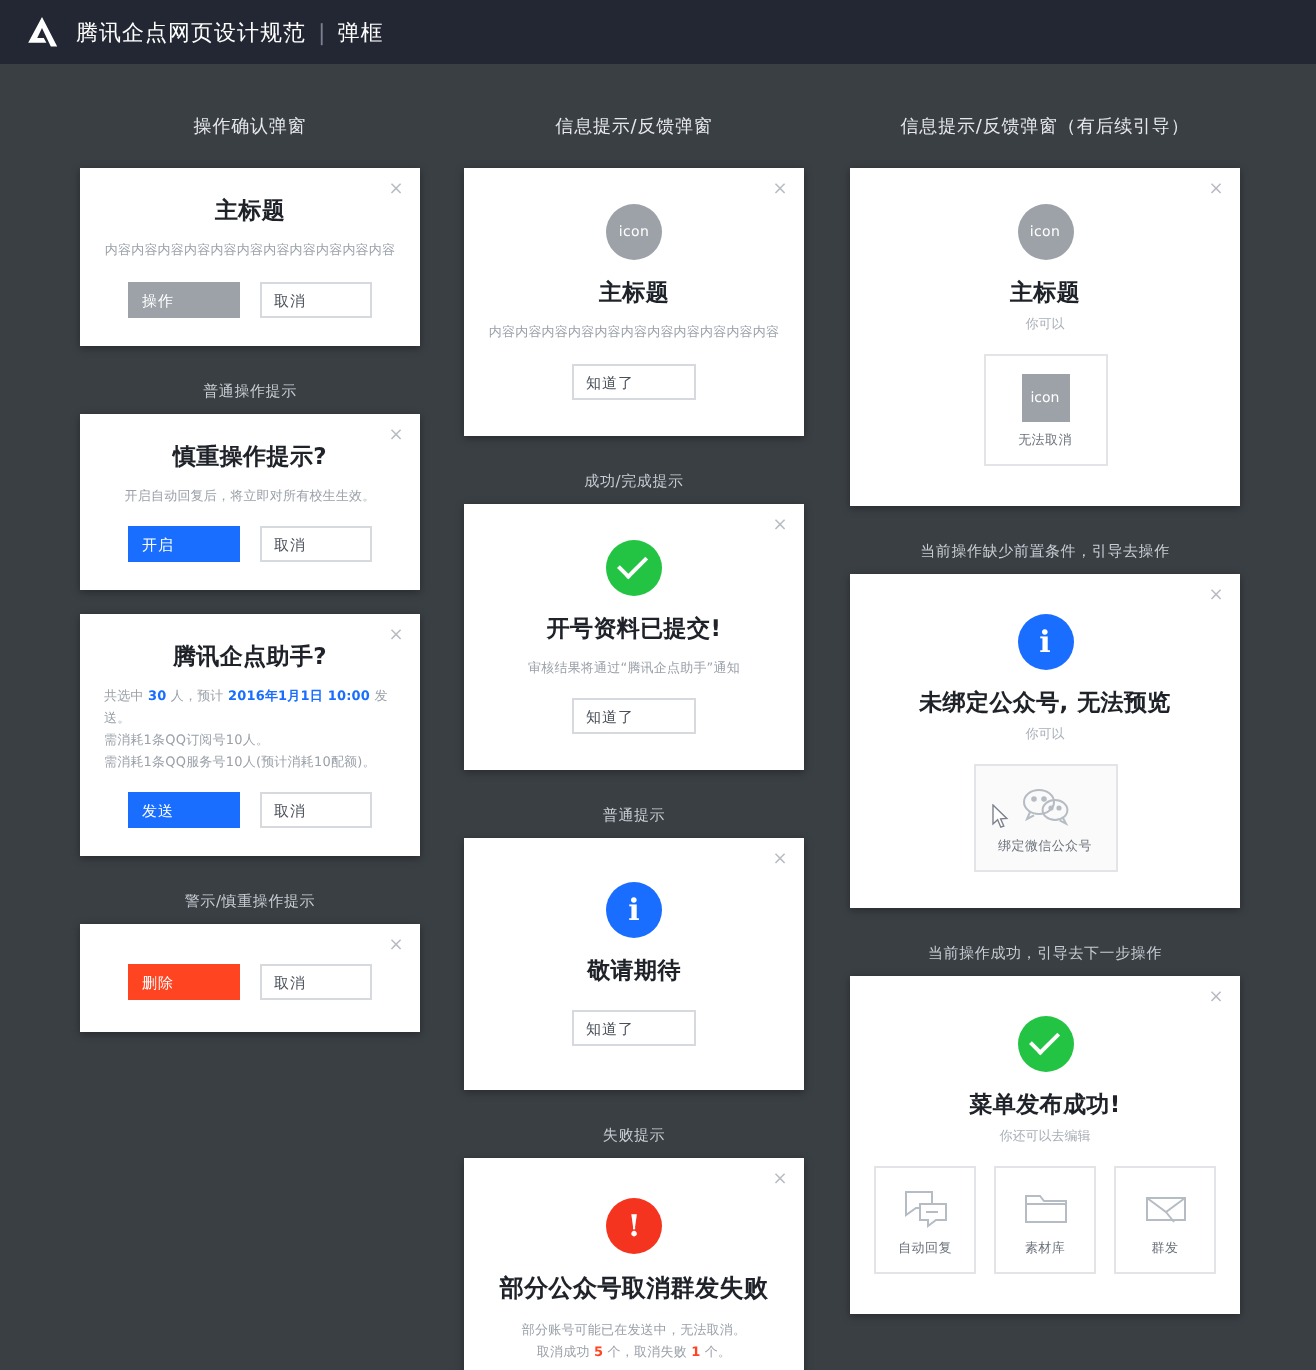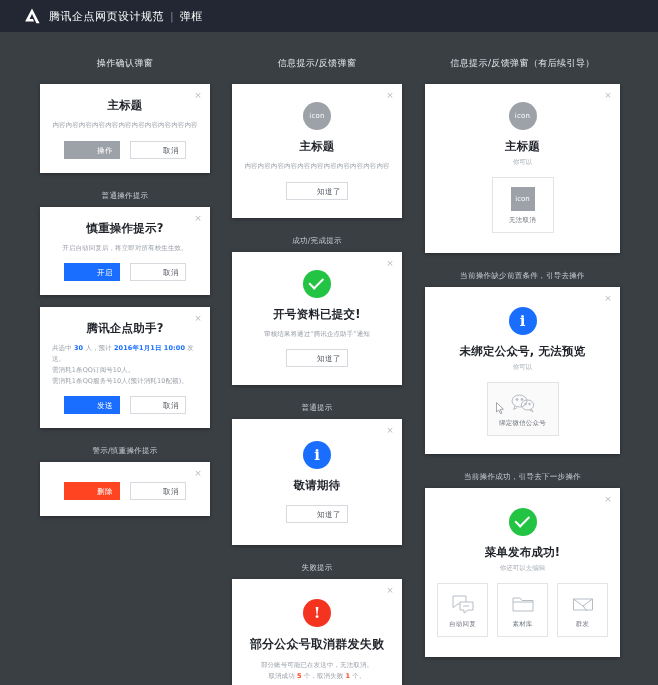--- a/index.html
+++ b/index.html
@@ -7,21 +7,21 @@
     width: 658px; height: 685px;
     background: #3a3f44;
     font-family: "DejaVu Sans", "Liberation Sans", sans-serif;
     overflow: hidden;
   }
   .page { position: relative; width: 658px; height: 685px; background: #3a3f44; }
 
   
   .topbar {
     position: absolute; top: 0; left: 0; width: 658px; height: 32px;
-    background: #222733; display: flex; align-items: center; padding-left: 23px;
+    background: #222733; display: flex; align-items: center; padding-left: 12px;
   }
   .logo { width: 18px; height: 18px; position: relative; margin-right: 8px; }
   .topbar-title { color: #ffffff; font-size: 11px; letter-spacing: .5px; white-space: nowrap; }
   .topbar-sep { color: #7a8090; font-size: 11px; margin: 0 6px; }
 
   
   .board { position: absolute; top: 32px; left: 0; width: 586px; height: 653px; }
   .col { position: absolute; top: 0; }
   .col-1 { left: 40px;  width: 170px; }
   .col-2 { left: 232px; width: 170px; }
@@ -51,21 +51,21 @@
   .desc     { font-size: 6.5px; color: #9aa0a8; line-height: 1.65; margin-bottom: 10px; letter-spacing: .1px; }
   .desc-left{ text-align: left; }
   .sub      { font-size: 6.5px; color: #a8aeb6; margin-bottom: 10px; }
   .hl-blue  { color: #1a6eff; font-weight: bold; }
   .hl-red   { color: #ff4422; font-weight: bold; }
 
   
   .btnrow { display: flex; justify-content: center; gap: 10px; }
   .btn {
     font-size: 7.5px; height: 18px; line-height: 18px; min-width: 56px;
-    padding: 0 6px; text-align: right; cursor: pointer; border: 1px solid #d6d9de;
+    padding: 0 6px; text-align: left; cursor: pointer; border: 1px solid #d6d9de;
     background: #fff; color: #4a5059; letter-spacing: .5px; user-select: none;
   }
   .btn-gray    { background: #9da2a8; border-color: #9da2a8; color: #ffffff; }
   .btn-primary { background: #1a6eff; border-color: #1a6eff; color: #ffffff; }
   .btn-danger  { background: #ff4422; border-color: #ff4422; color: #ffffff; }
   .btn-single  { min-width: 62px; }
 
   
   .icon-circle {
     width: 28px; height: 28px; border-radius: 50%; margin: 2px auto 9px;

